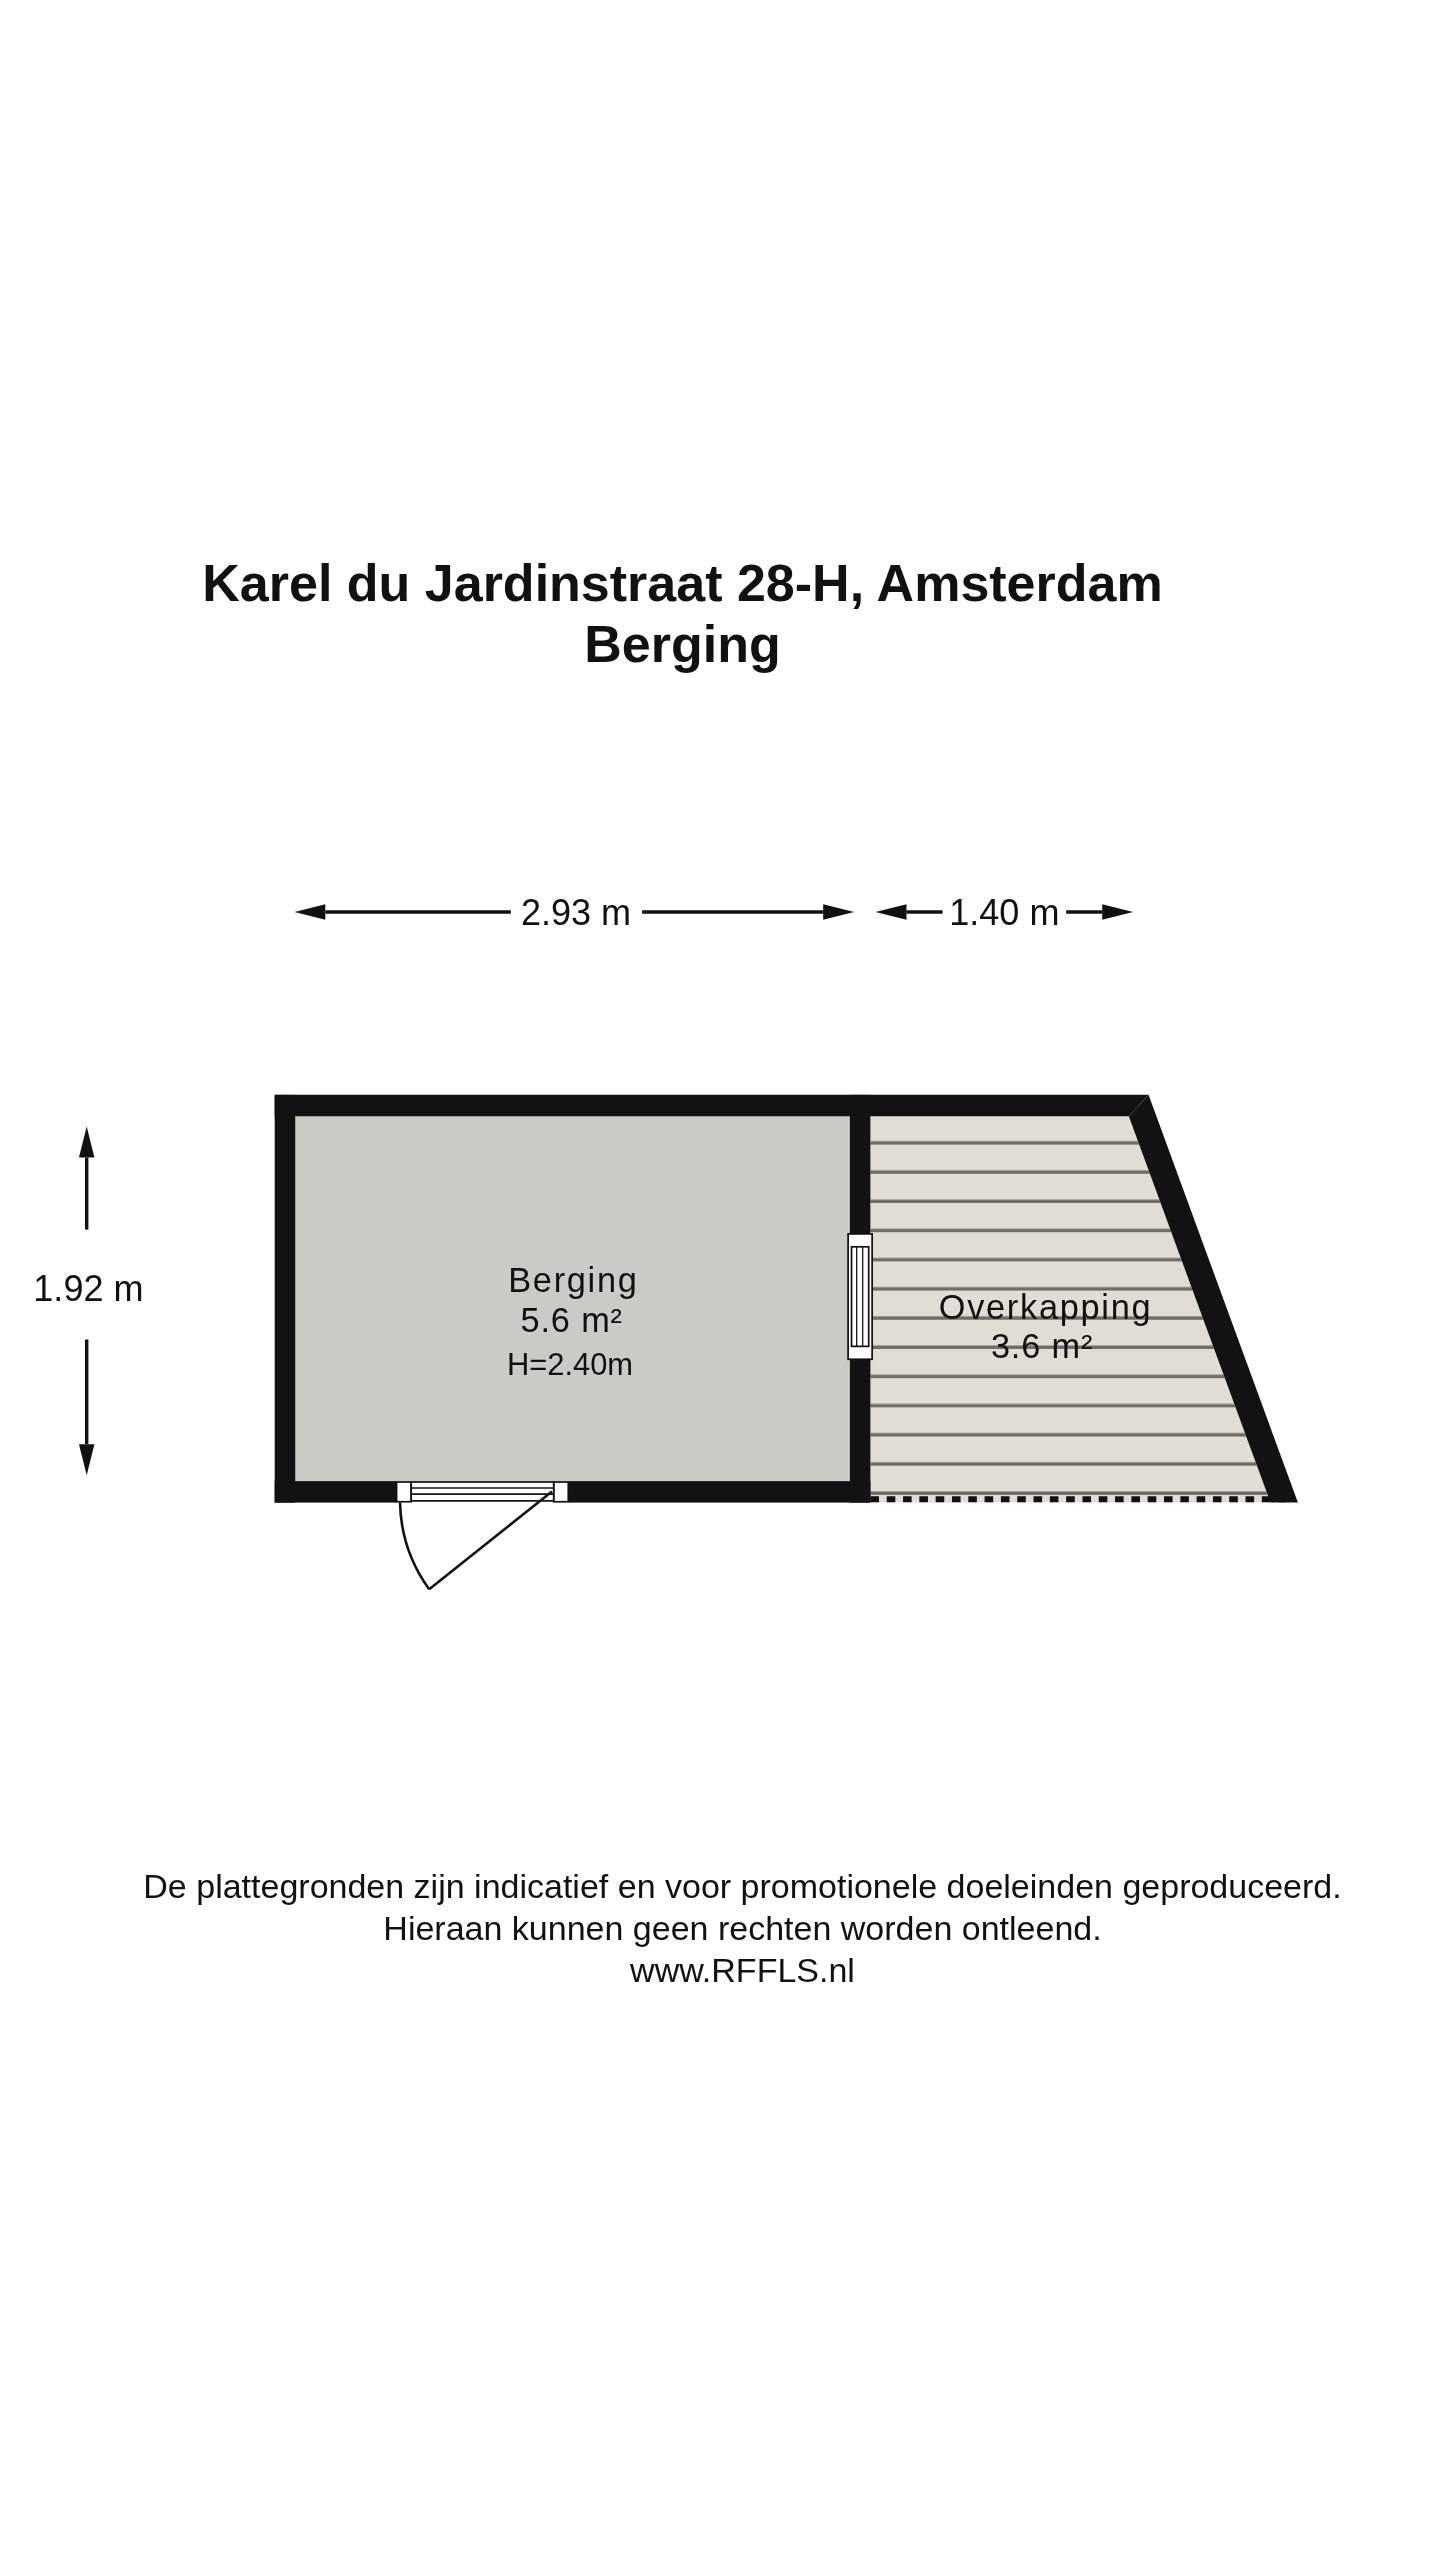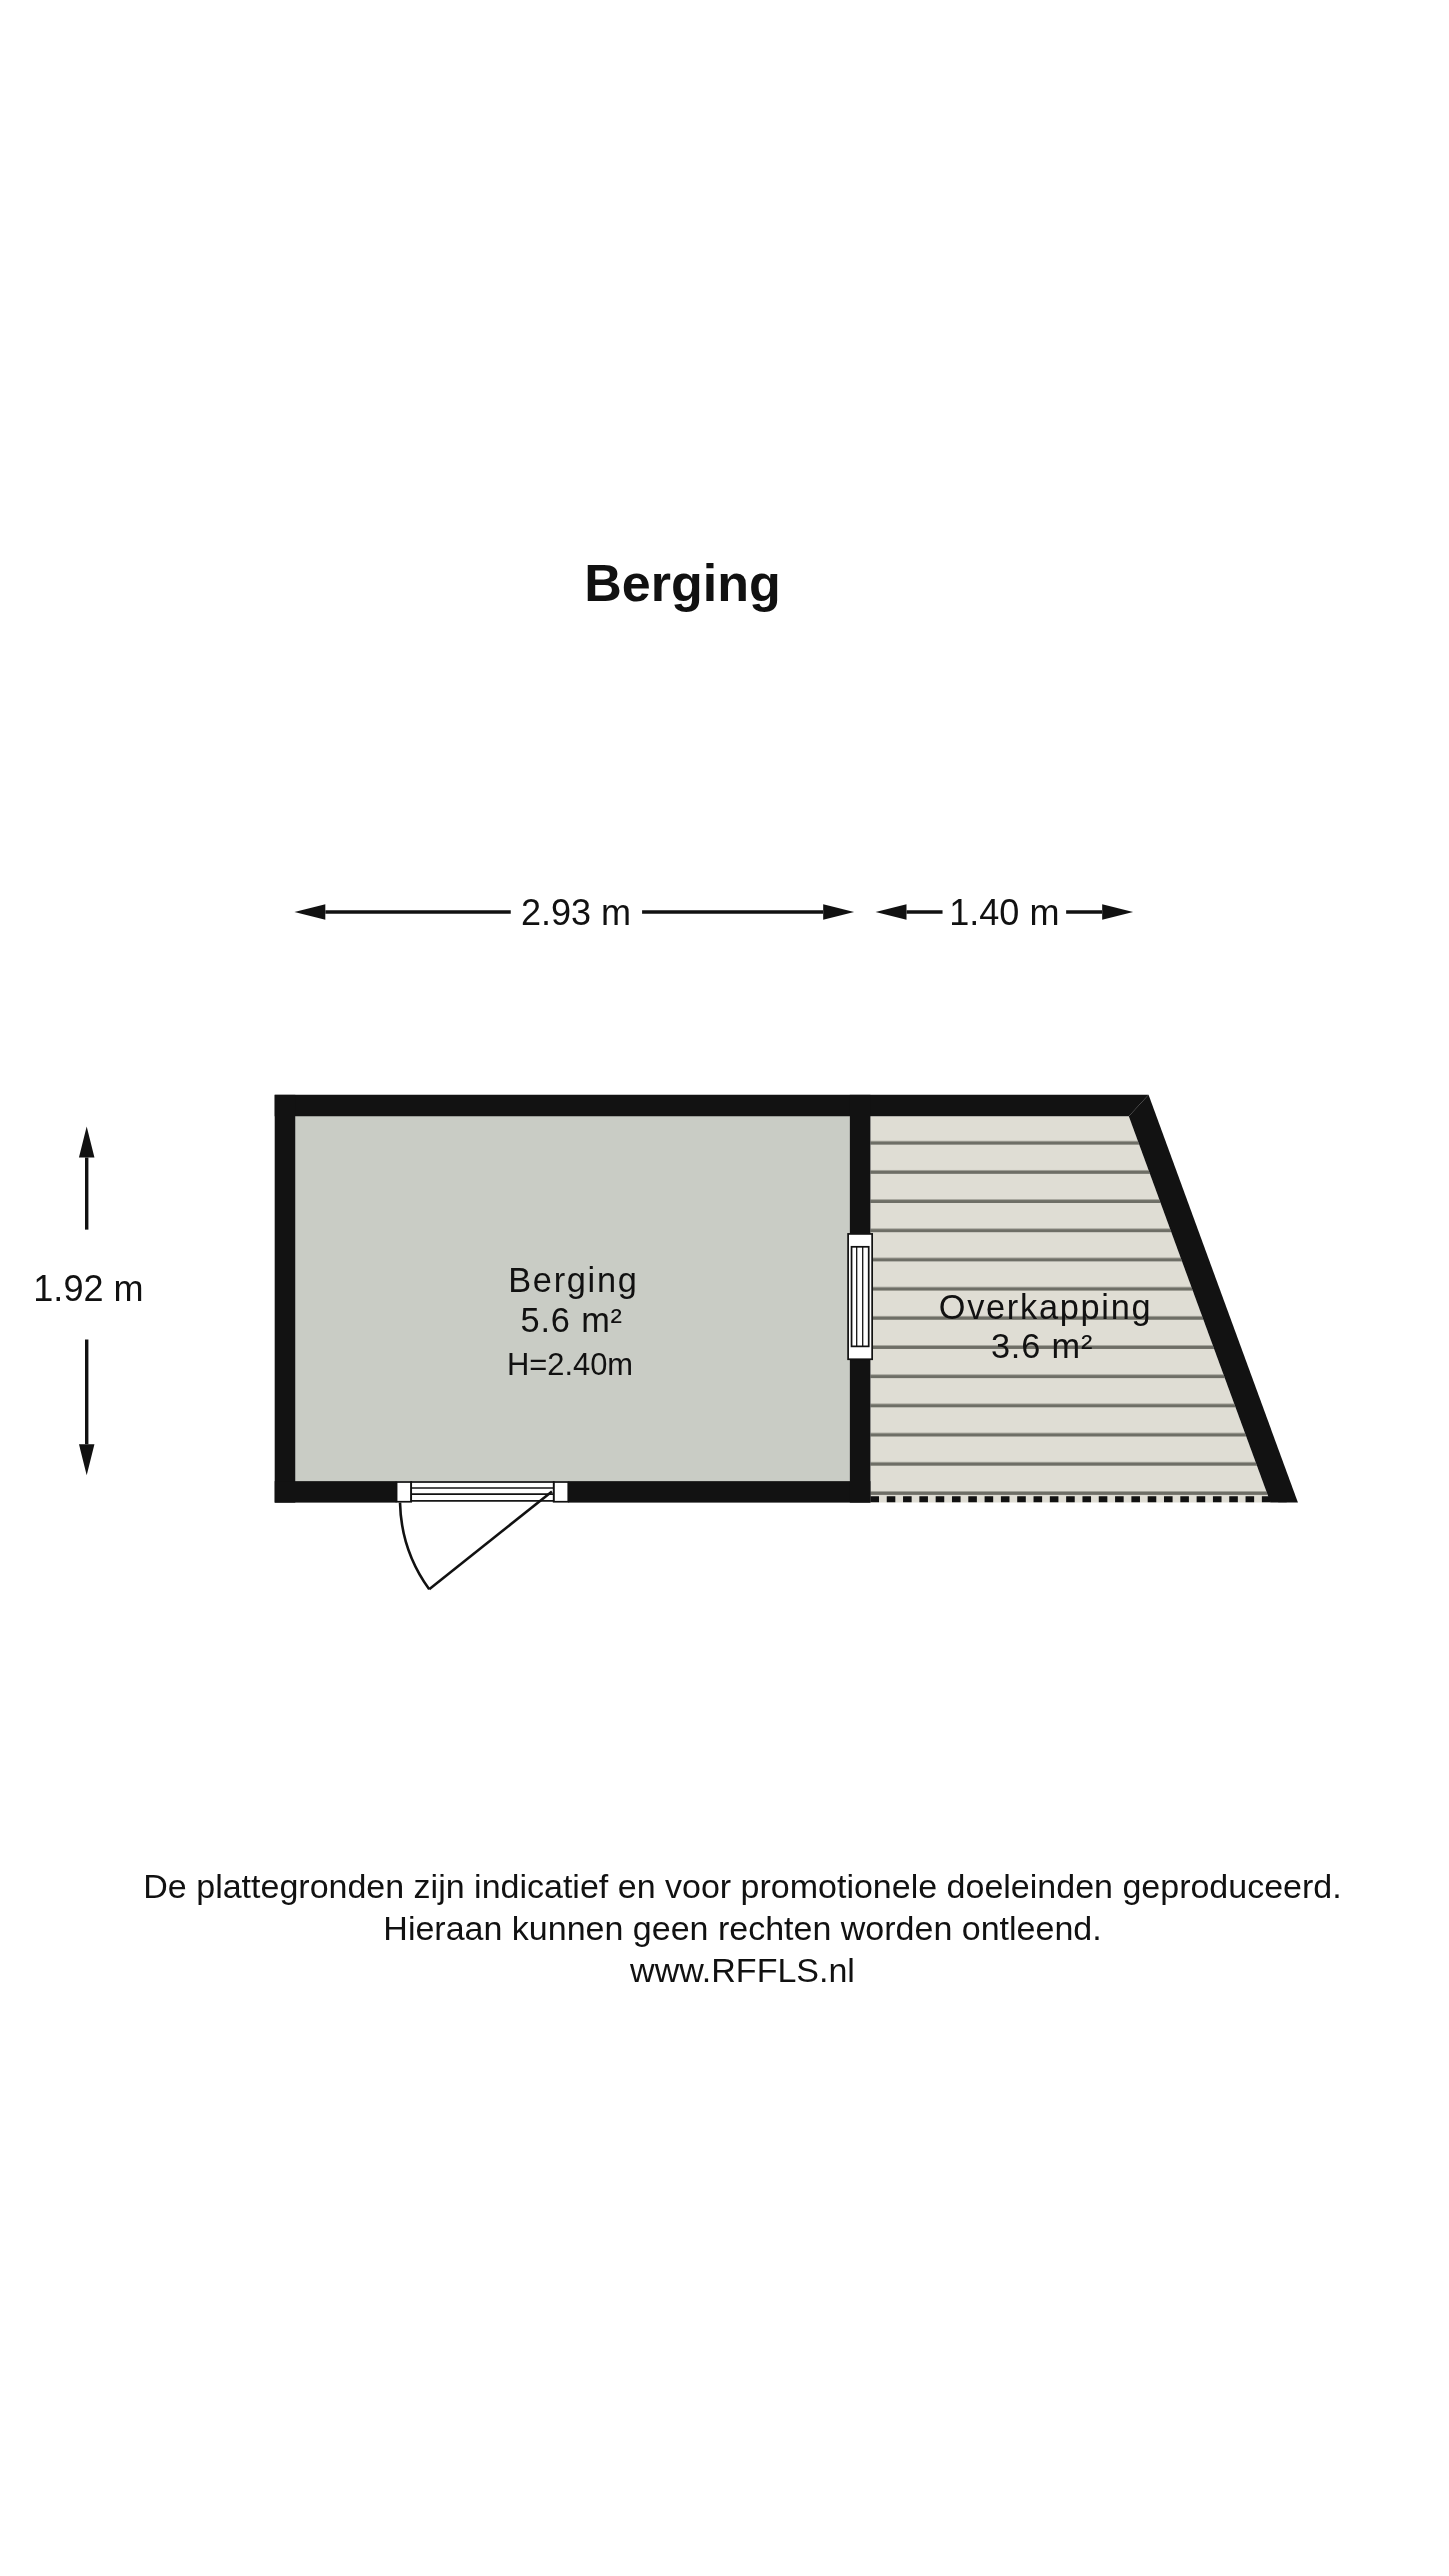--- a/index.html
+++ b/index.html
@@ -75,20 +75,21 @@
     stroke: #111111;
     stroke-width: 2;
   }
 </style>
 </head>
 <body>
 
 <div id="page">
 
   <div class="title-block">
+    <div>Karel du Jardinstraat 28-H, Amsterdam</div>
     <div>Berging</div>
   </div>
 
   <svg id="plan" width="1449" height="2576" viewBox="0 0 1688 3000">
 
     <defs>
       <pattern id="planks" patternUnits="userSpaceOnUse" x="1014" y="1299" width="40" height="34">
         <rect x="0" y="0" width="40" height="34" fill="#dfddd4"></rect>
         <rect x="0" y="30" width="40" height="4" fill="#6e6e66"></rect>
       </pattern>

